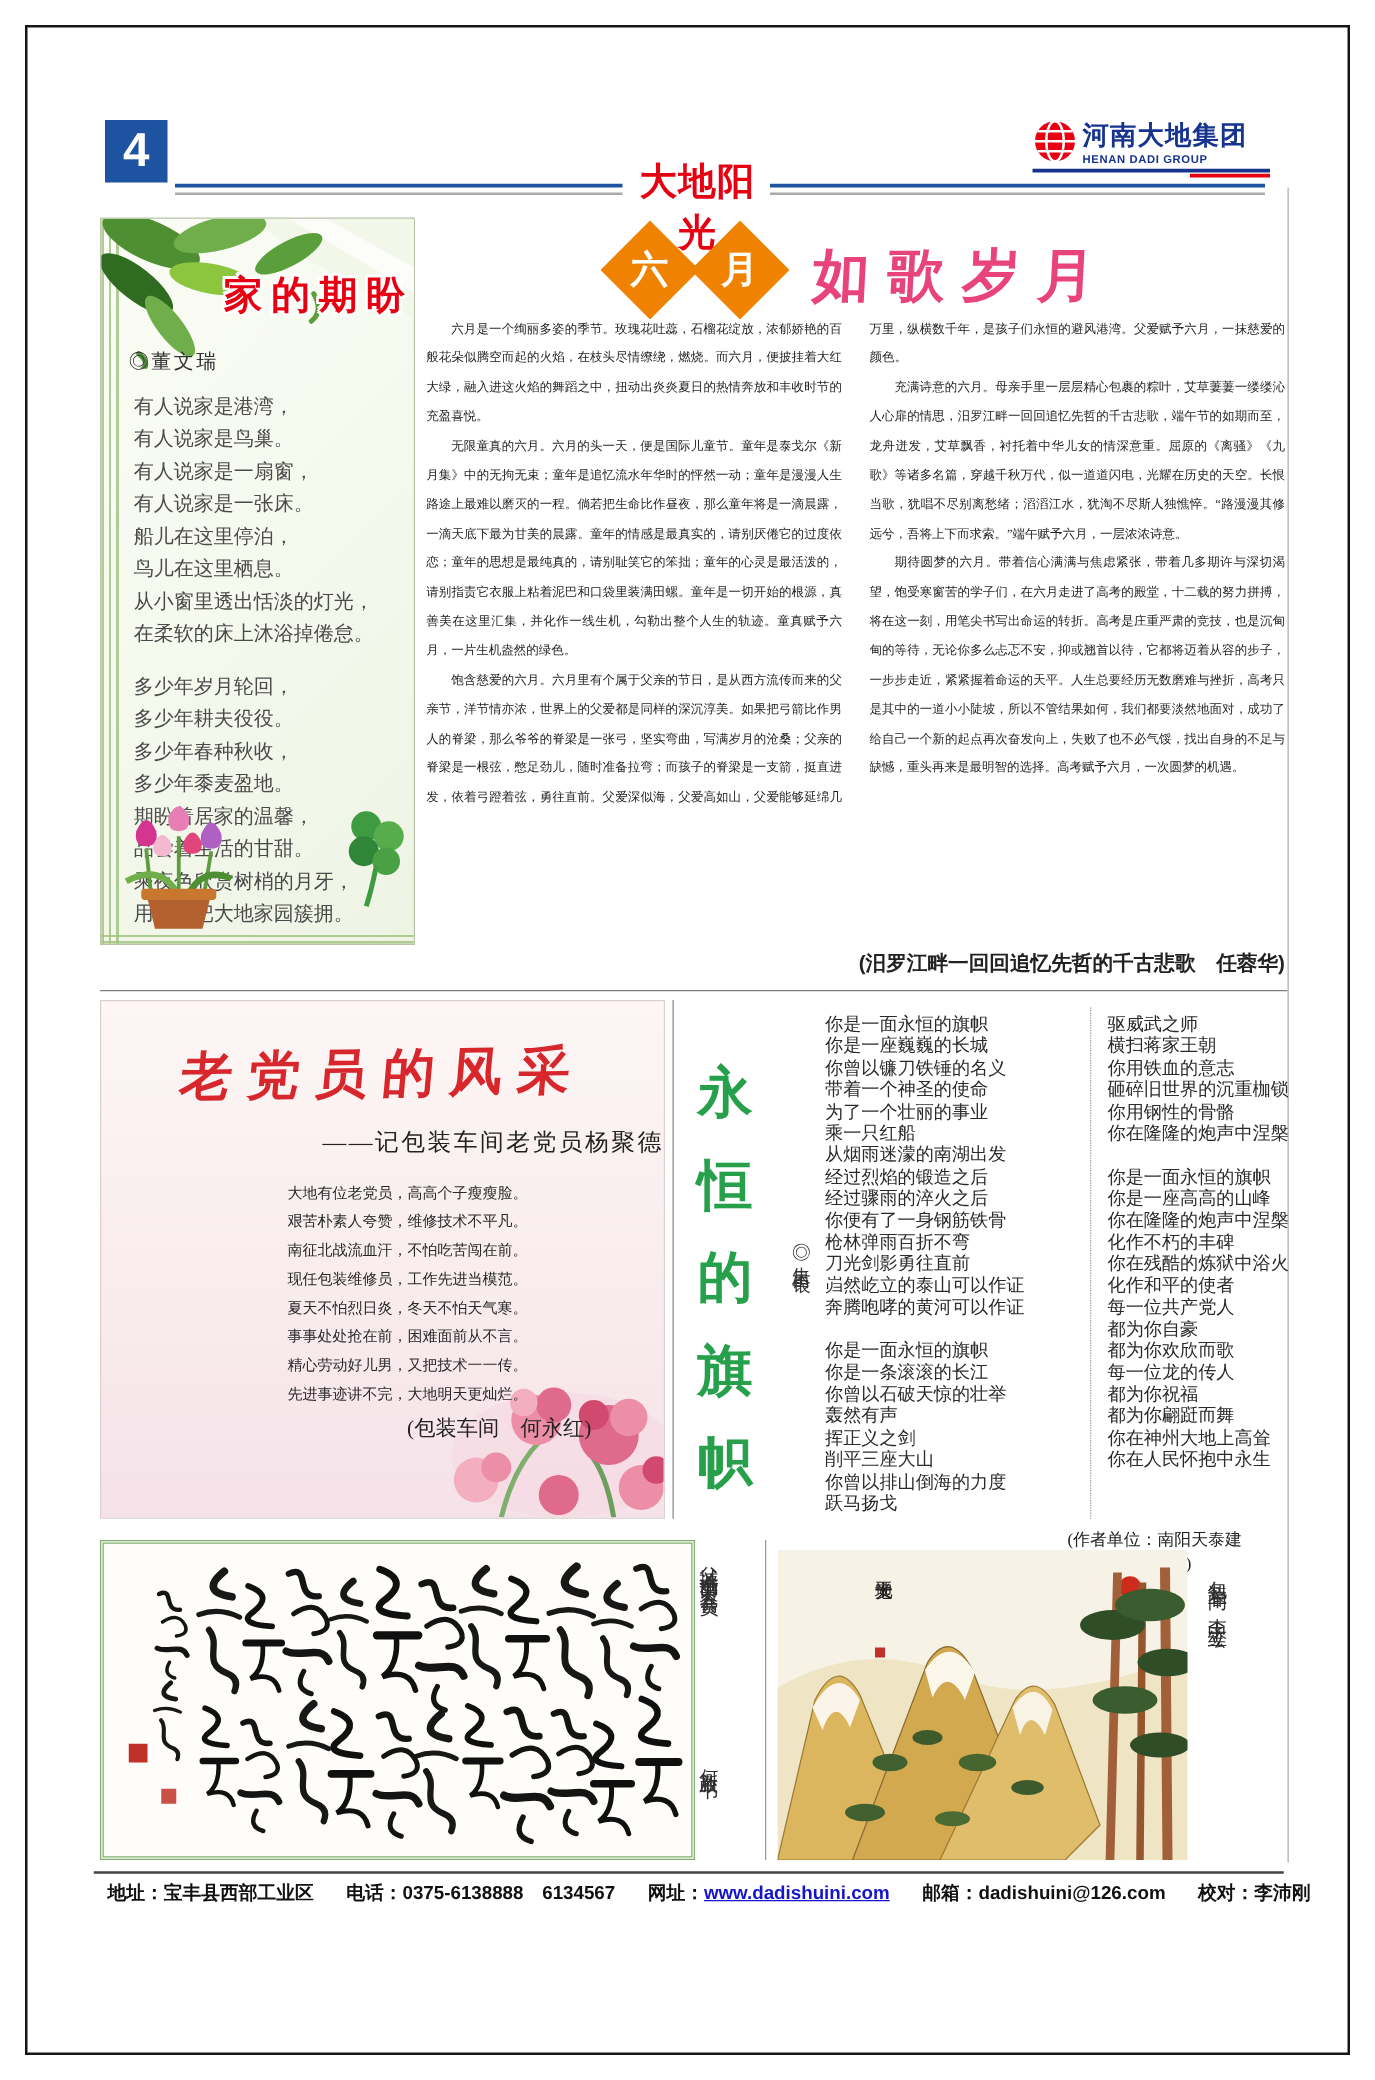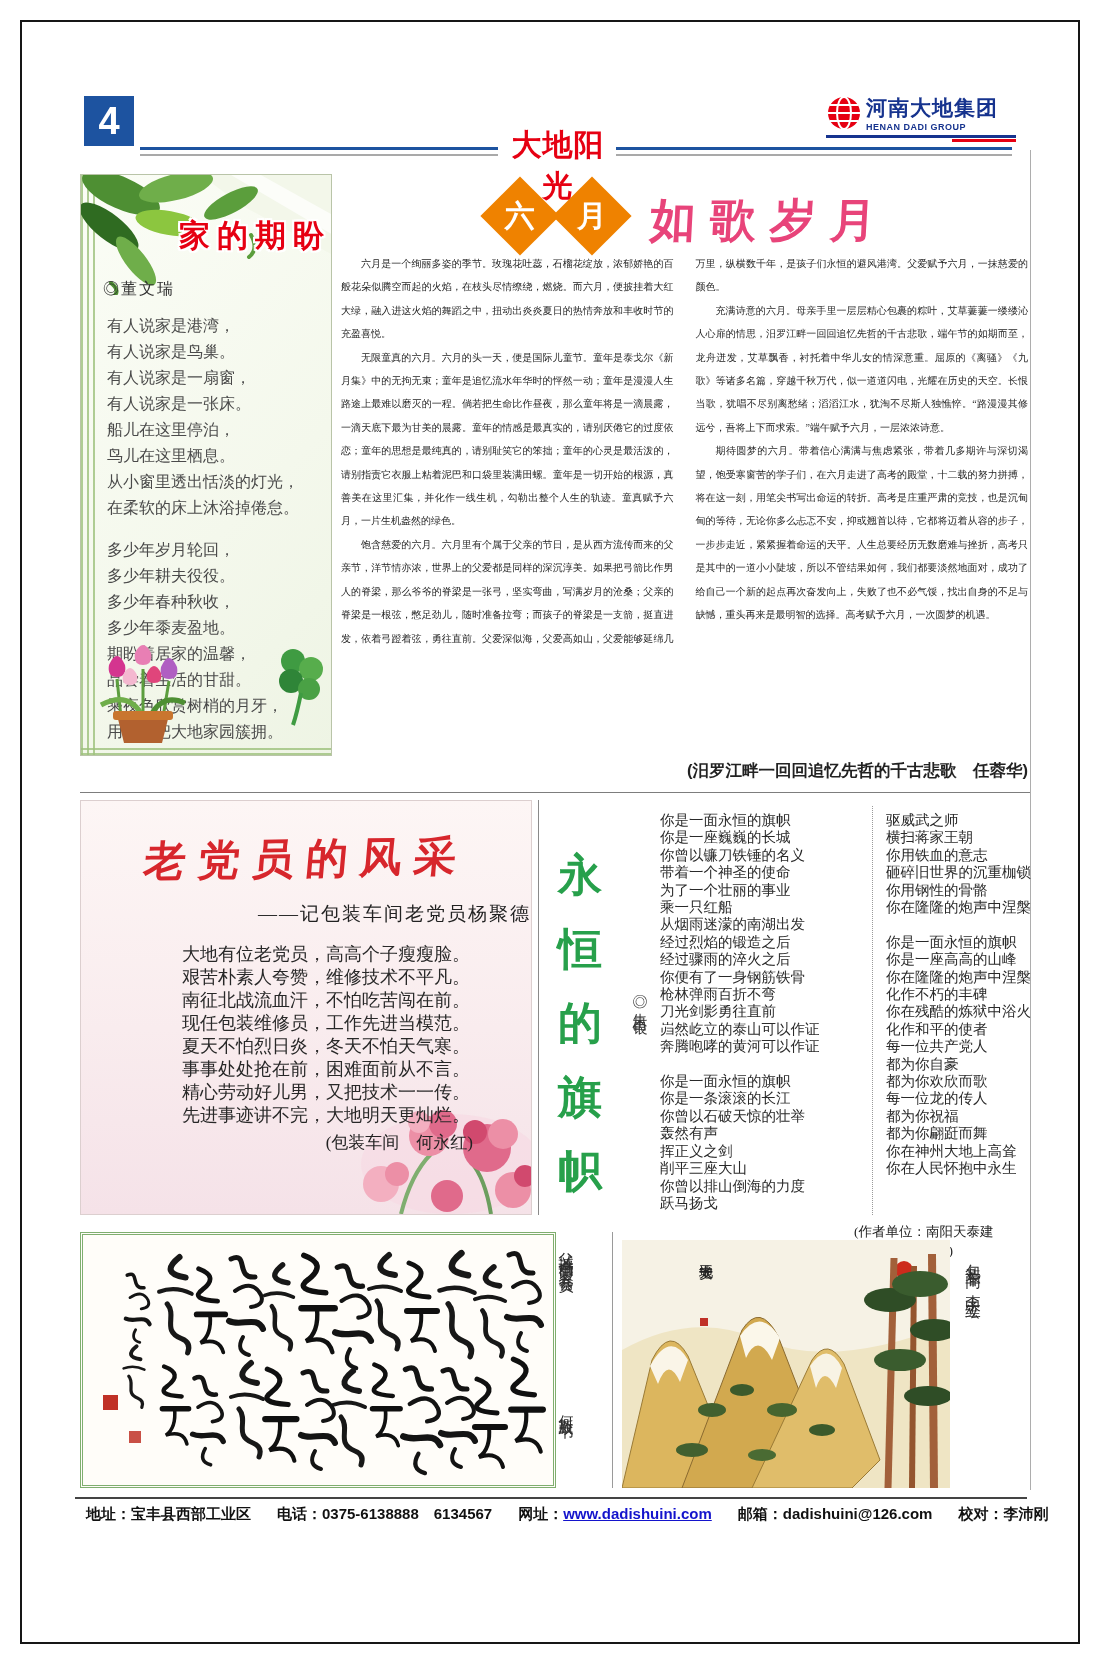--- a/index.html
+++ b/index.html
@@ -56,21 +56,21 @@
   .right-vline { left:1030px; top:150px; width:1px; height:1340px; background:#adadad; }
 
   
   .party-box { left:80px; top:800px; width:452px; height:415px; border:1px solid #dccfcf; overflow:hidden;
     background:linear-gradient(180deg,#fdf6f5 0%,#f9ecee 55%,#f5e2e8 100%); }
   .party-title { position:absolute; left:0; top:30px; width:100%; text-align:center; color:#d7262c;
     font:bold 42px "Liberation Serif",serif; letter-spacing:12px; transform:rotate(-1deg) skewX(-6deg); }
   .party-sub { position:absolute; left:0; top:100px; width:100%; text-align:right; color:#222;
     font-size:19px; letter-spacing:2px; }
   .party-lines { position:absolute; left:0; top:142px; width:100%; text-align:center; color:#282828;
-    font-size:18px;padding-left:40px; }
+    font-size:12px;padding-left:40px; }
   .party-lines div { line-height:23px; min-height:23px; }
   .party-attrib { position:absolute; right:58px; top:330px; color:#222; font-size:17px; }
 
   .mid-vline { left:538px; top:800px; width:1px; height:415px; background:#8a8a8a; }
 
   
   .flag-title { left:552px; top:838px; width:56px; text-align:center; color:#27a04b;
     font:bold 44px "Liberation Sans",sans-serif; }
   .flag-title div { line-height:74px; min-height:74px; }
   .flag-author { left:630px; top:982px; writing-mode:vertical-rl; color:#333; font-size:15px; letter-spacing:4px; }

